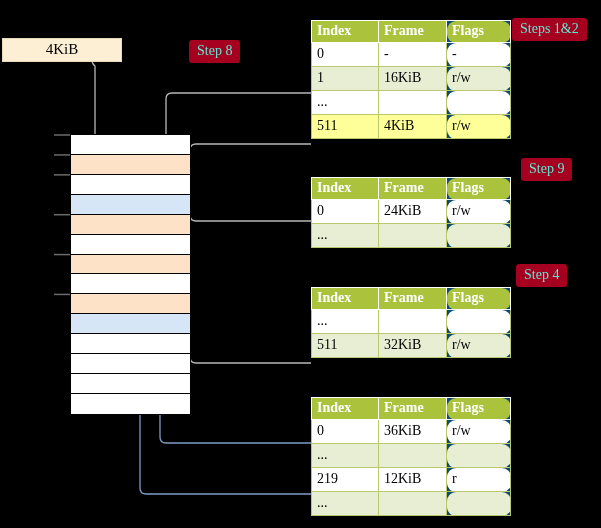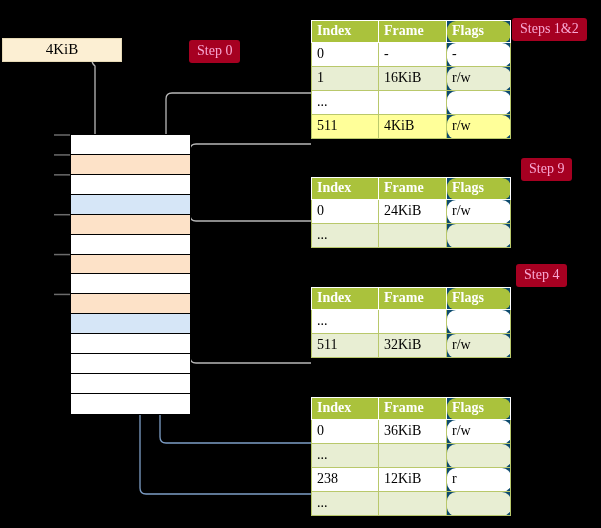--- a/index.html
+++ b/index.html
@@ -19,21 +19,21 @@
     position: absolute;
     left: 0; top: 0;
     width: 601px;
     height: 528px;
   }
 
   
   .step-badge {
     position: absolute;
     background: #a60021;
-    color: #f9a8d4;
+    color: #5eead4;
     font-family: "Liberation Serif", "DejaVu Serif", serif;
     font-size: 14px;
     line-height: 1;
     padding: 4px 8px 5px 8px;
     border-radius: 3px;
     white-space: nowrap;
     box-shadow: 0 1px 0 rgba(0,0,0,0.4);
   }
 
   
@@ -187,21 +187,21 @@
       <div class="memrow orange" style="height: 19.9286px;"></div>
       <div class="memrow white" style="height: 19.9286px;"></div>
       <div class="memrow orange" style="height: 19.9286px;"></div>
       <div class="memrow blue" style="height: 19.9286px;"></div>
       <div class="memrow white" style="height: 19.9286px;"></div>
       <div class="memrow white" style="height: 19.9286px;"></div>
       <div class="memrow white" style="height: 19.9286px;"></div>
       <div class="memrow white" style="height: 19.9286px;"></div>
     </div>
 
-  <div class="step-badge" style="left:189px; top:40px;">Step 0</div>
+  <div class="step-badge" style="left:189px; top:40px;">Step 8</div>
   <div class="step-badge" style="left:512px; top:18px;">Steps 1&amp;2</div>
   <div class="step-badge" style="left:521px; top:158px;">Step 9</div>
   <div class="step-badge" style="left:516px; top:264px;text-align:center;">Step 4</div>
 
   <div id="tables-host">
       <table class="ptable" style="left: 311px; top: 20px; width: 170px;">
         <thead>
           <tr>
             <th class="col-index">Index</th>
             <th class="col-frame">Frame</th>
@@ -286,21 +286,21 @@
             <td class="col-index">0</td>
             <td class="col-frame">36KiB</td>
             <td class="col-flags">r/w</td>
           </tr>
           <tr class="even">
             <td class="col-index">...</td>
             <td class="col-frame"></td>
             <td class="col-flags"></td>
           </tr>
           <tr class="odd">
-            <td class="col-index">238</td>
+            <td class="col-index">219</td>
             <td class="col-frame">12KiB</td>
             <td class="col-flags">r</td>
           </tr>
           <tr class="even">
             <td class="col-index">...</td>
             <td class="col-frame"></td>
             <td class="col-flags"></td>
           </tr>
         </tbody>
       </table>

